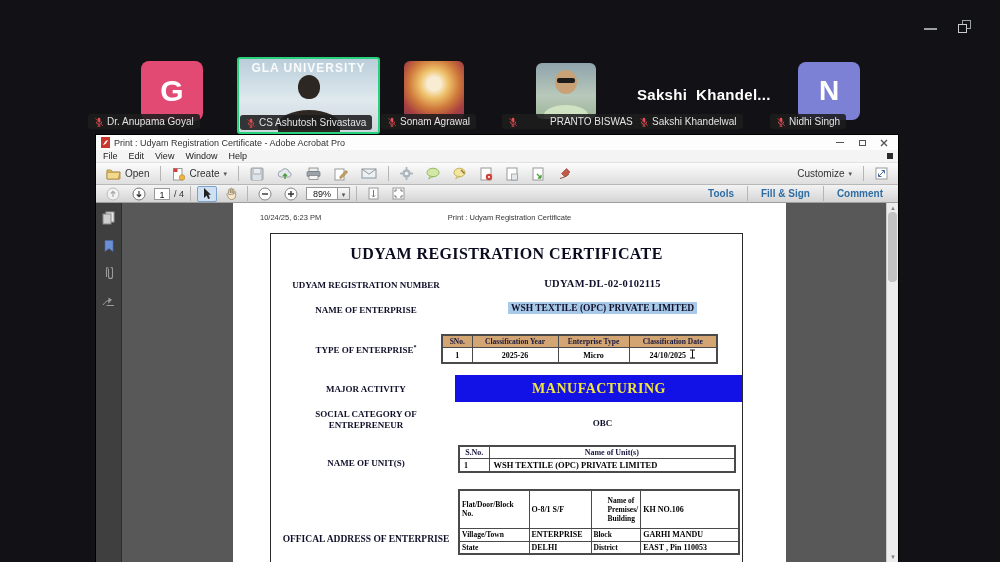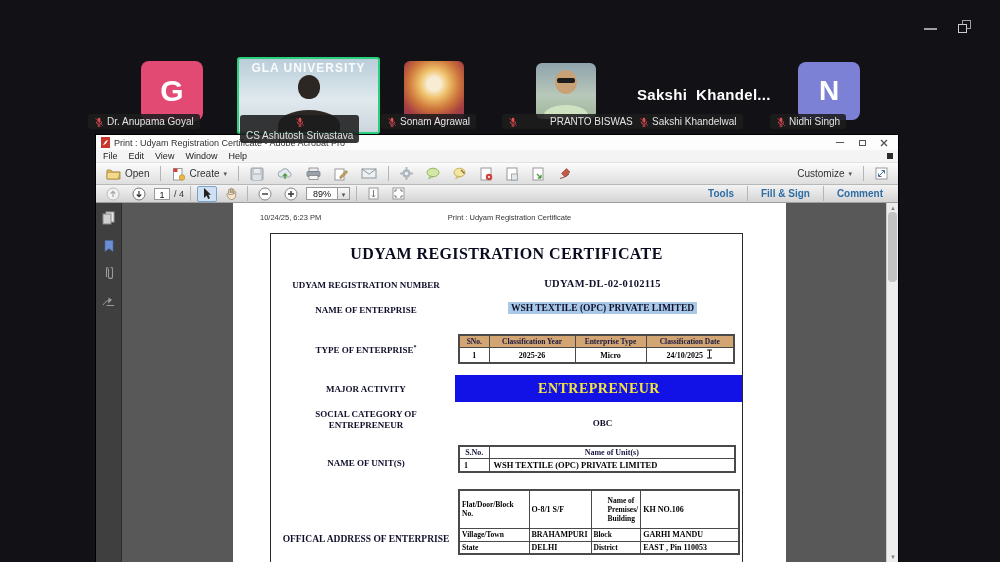--- a/index.html
+++ b/index.html
@@ -97,21 +97,21 @@
       <path d="M1.6 1.4l9 9.2" stroke="#b03040" stroke-width="1.2"></path>
     </svg>
     <span>Dr. Anupama Goyal</span>
   </div>
 
   <div class="vtile" style="left:237px;top:57px;width:143px;height:77px;">
     <div class="vcaption">GLA UNIVERSITY</div>
     <div class="sil-head"></div>
     <div class="sil-body"></div>
   </div>
-  <div class="plabel" style="left:240px;top:115px;flex-direction:column;">
+  <div class="plabel" style="left:240px;top:115px;">
     <svg width="10" height="10" viewBox="0 0 12 12">
       <rect x="4.4" y="1" width="3.2" height="5.6" rx="1.6" fill="#e05050"></rect>
       <path d="M2.8 5.6a3.2 3.2 0 0 0 6.4 0M6 8.8V11M4.2 11h3.6" stroke="#e05050" stroke-width="1.1" fill="none"></path>
       <path d="M1.6 1.4l9 9.2" stroke="#b03040" stroke-width="1.2"></path>
     </svg>
     <span>CS Ashutosh Srivastava</span>
   </div>
 
   <div class="ptile" style="left:404px;top:61px;width:60px;height:60px;border-radius:6px;
               background:radial-gradient(circle at 50% 38%,#f8ecd2 0 14%,#eec06a 30%,#cf7a3c 52%,#a84040 74%,#7e3355 100%);">
@@ -402,42 +402,42 @@
           <div class="cval" style="top:44px;font-size:10.5px;letter-spacing:.3px;">UDYAM-DL-02-0102115</div>
 
           <div class="clabel" style="top:71px;">NAME OF ENTERPRISE</div>
           <div class="cval" style="top:69px;font-size:9.5px;">
             <span class="hl">WSH TEXTILE (OPC) PRIVATE LIMITED</span>
           </div>
 
           <div class="clabel" style="top:110px;">
             <span>TYPE OF ENTERPRISE</span><sup style="font-size:6px;">*</sup>
           </div>
-          <table class="ct" style="left:187px;top:100px;border:2px solid #4a4a4a;">
+          <table class="ct" style="left:170px;top:100px;border:2px solid #4a4a4a;">
             <tbody>
                 <tr>
               <th style="width:30px;">SNo.</th>
               <th style="width:86px;">Classification Year</th>
               <th style="width:71px;">Enterprise Type</th>
               <th style="width:88px;">Classification Date</th>
             </tr>
             <tr>
               <td>1</td>
               <td>2025-26</td>
               <td>Micro</td>
               <td><span>24/10/2025</span><span class="ibeam"><svg width="7" height="10">
                         <path d="M1 1h5M3.5 1v8M1 9h5" stroke="#111" fill="none"></path>
                       </svg></span></td>
             </tr>
           </tbody>
             </table>
 
           <div class="clabel" style="top:150px;">MAJOR ACTIVITY</div>
           <div class="banner">
-            <span>ENTREPRENEUR</span>
+            <span>MANUFACTURING</span>
           </div>
 
           <div class="clabel" style="top:175px;left:25px;width:140px;line-height:1.25;">SOCIAL CATEGORY OF ENTREPRENEUR</div>
           <div class="cval" style="top:184px;font-size:9px;">OBC</div>
 
           <div class="clabel" style="top:224px;">NAME OF UNIT(S)</div>
           <table class="ct" style="left:187px;top:211px;border:2px solid #4a4a4a;">
             <tbody>
                 <tr>
               <th style="width:30px;background:#fff;font-size:8px;">S.No.</th>
@@ -454,21 +454,21 @@
           <table class="ct" style="left:187px;top:255px;border:2px solid #4a4a4a;">
             <tbody>
                 <tr style="height:38px;">
               <td style="width:70px;text-align:left;font-size:7.5px;">Flat/Door/Block No.</td>
               <td style="width:62px;text-align:left;">O-8/1 S/F</td>
               <td style="width:43px;text-align:left;font-size:7.5px;padding-left:16px;">Name of Premises/ Building</td>
               <td style="width:98px;text-align:left;">KH NO.106</td>
             </tr>
             <tr style="height:13px;">
               <td style="text-align:left;font-size:7.5px;">Village/Town</td>
-              <td style="text-align:left;">BRAHAMPURI</td>
+              <td style="text-align:left;">ENTERPRISE</td>
               <td style="text-align:left;font-size:7.5px;">Block</td>
               <td style="text-align:left;">GARHI MANDU</td>
             </tr>
             <tr style="height:13px;">
               <td style="text-align:left;font-size:7.5px;">State</td>
               <td style="text-align:left;">DELHI</td>
               <td style="text-align:left;font-size:7.5px;">District</td>
               <td style="text-align:left;">EAST , Pin 110053</td>
             </tr>
           </tbody>

